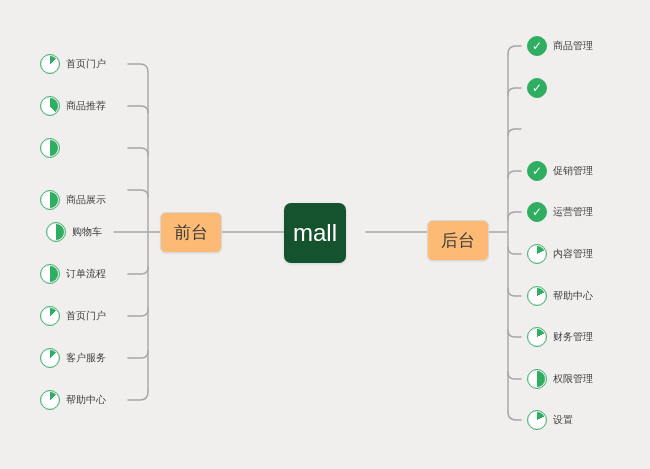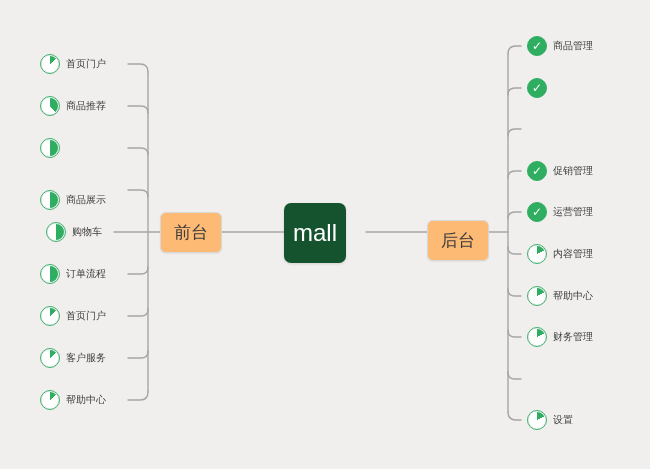--- a/index.html
+++ b/index.html
@@ -182,18 +182,22 @@
     <span class="topic-label">内容管理</span>
   </div>
   <div class="topic right" style="top:284px">
     <span class="pie" style="background: conic-gradient(rgb(47, 174, 98) 0deg, rgb(47, 174, 98) 18%, rgb(255, 255, 255) 18%, rgb(255, 255, 255) 100%) content-box;"></span>
     <span class="topic-label">帮助中心</span>
   </div>
   <div class="topic right" style="top:325px">
     <span class="pie" style="background: conic-gradient(rgb(47, 174, 98) 0deg, rgb(47, 174, 98) 18%, rgb(255, 255, 255) 18%, rgb(255, 255, 255) 100%) content-box;"></span>
     <span class="topic-label">财务管理</span>
   </div>
+  <div class="topic right" style="top:367px">
+    <span class="pie" style="background: conic-gradient(rgb(47, 174, 98) 0deg, rgb(47, 174, 98) 50%, rgb(255, 255, 255) 50%, rgb(255, 255, 255) 100%) content-box;"></span>
+    <span class="topic-label">权限管理</span>
+  </div>
   <div class="topic right" style="top:408px">
     <span class="pie" style="background: conic-gradient(rgb(47, 174, 98) 0deg, rgb(47, 174, 98) 18%, rgb(255, 255, 255) 18%, rgb(255, 255, 255) 100%) content-box;"></span>
     <span class="topic-label">设置</span>
   </div>
 
 </div>
 
 </body></html>

